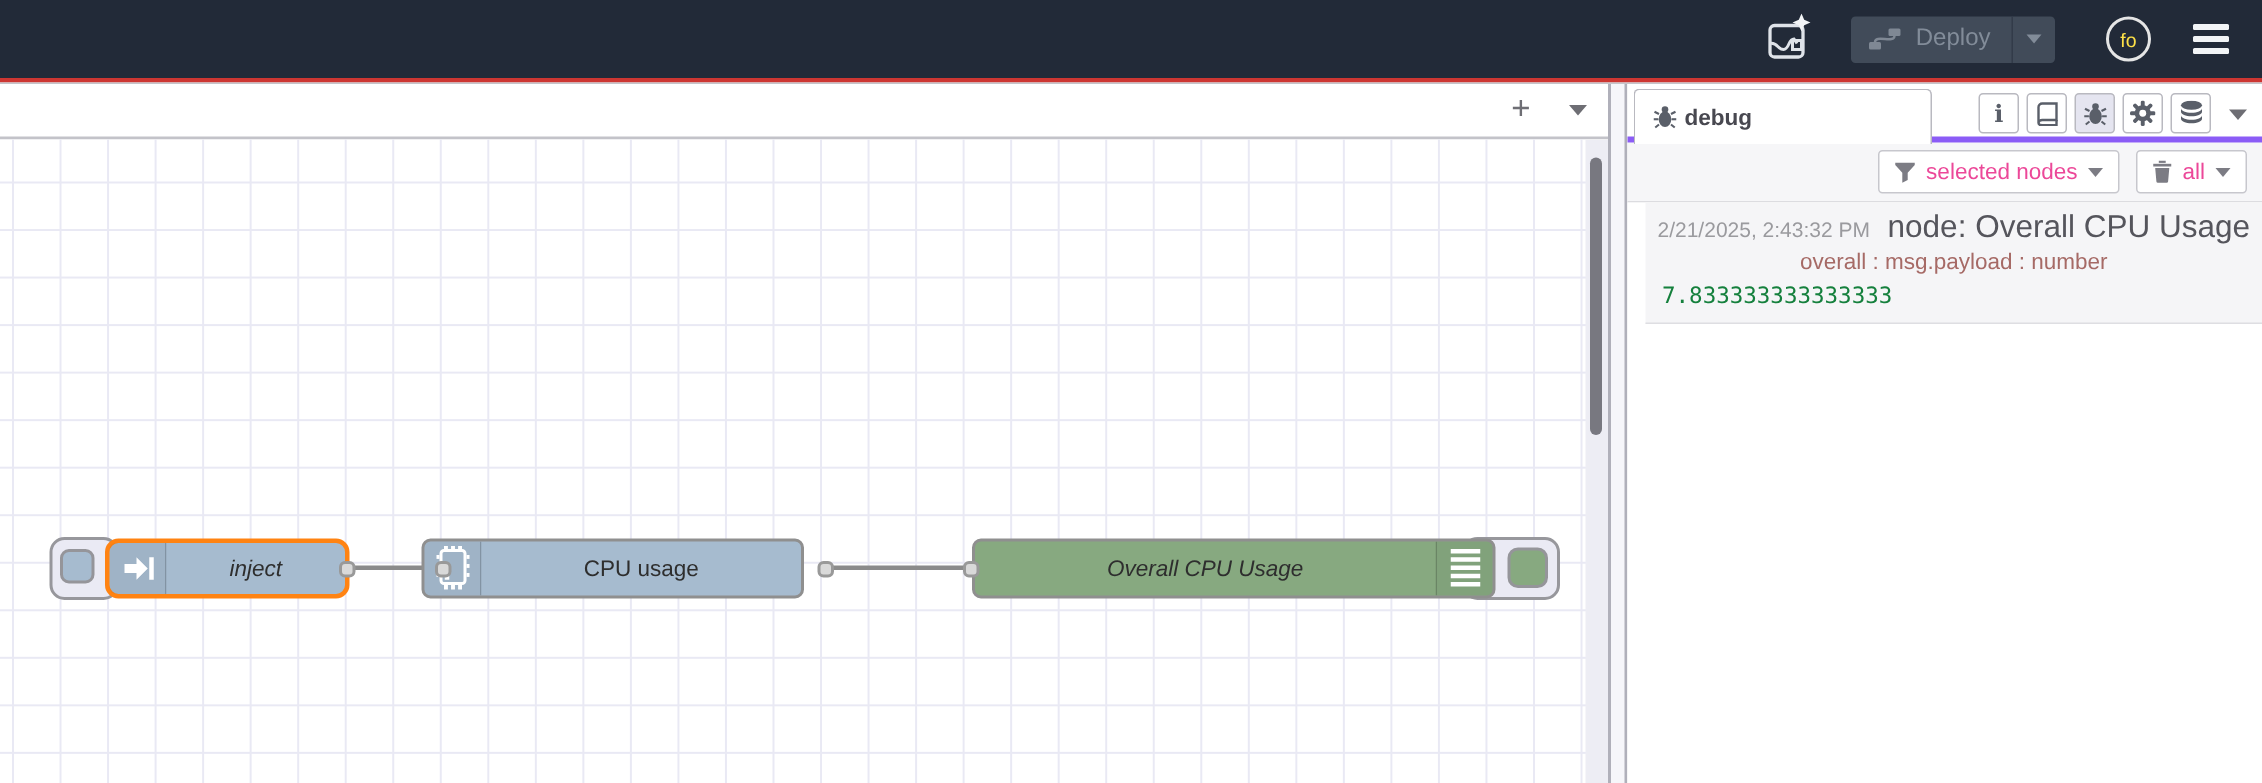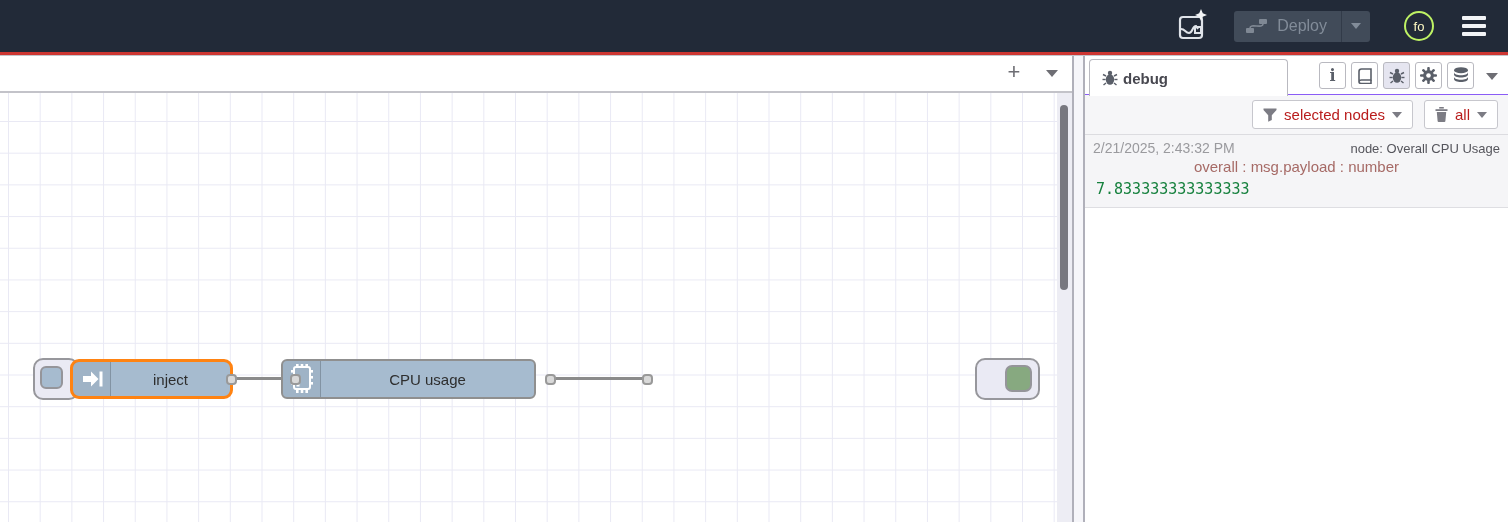--- a/index.html
+++ b/index.html
@@ -15,22 +15,22 @@
   .ai-btn { width: 34px; height: 34px; display: flex; align-items: center; justify-content: center;
     margin-right: 24px; cursor: pointer; }
   .deploy-btn { display: flex; align-items: center; height: 31px; background: #414b59;
     border-radius: 3px; margin-right: 34px; cursor: default; }
   .deploy-main { display: flex; align-items: center; gap: 9px; padding: 0 14px 0 12px; }
   .deploy-label { color: #828c99; font-size: 16px; }
   .deploy-divider { width: 1px; height: 31px; background: #323b49; }
   .deploy-caret-zone { width: 28px; display: flex; justify-content: center; }
   .caret-down { width: 0; height: 0; border-left: 5px solid transparent;
     border-right: 5px solid transparent; border-top: 6px solid #828c99; }
-  .avatar { width: 30px; height: 30px; border: 2px solid #bef264; border-radius: 50%;
-    color: #fef9c3; font-size: 13px; display: flex; align-items: center; justify-content: center;
+  .avatar { width: 30px; height: 30px; border: 2px solid #e5e5e5; border-radius: 50%;
+    color: #fde047; font-size: 13px; display: flex; align-items: center; justify-content: center;
     margin-right: 28px; cursor: pointer; }
   .burger { display: flex; flex-direction: column; gap: 4px; cursor: pointer; }
   .burger span { width: 24px; height: 4px; background: #f2f4f6; border-radius: 1px; }
 
   
   .main { display: flex; height: 466px; }
 
   .workspace { width: 1074px; display: flex; flex-direction: column;
     border-right: 2px solid #b0b0ba; }
   .tabbar { height: 37px; background: #fff; border-bottom: 2px solid #c3c3c9;
@@ -60,67 +60,67 @@
   .node { position: absolute; top: 266px; height: 40px; display: flex; z-index: 3;
     border: 2px solid #8f8f8f; border-radius: 6px; color: #2e2e2e; font-size: 15px;
     cursor: move; }
   .node .icon-region { width: 38px; display: flex; align-items: center; justify-content: center;
     background: rgba(0,0,0,0.04); }
   .node .icon-region.left { border-right: 1px solid rgba(0,0,0,0.18); border-radius: 4px 0 0 4px; }
   .node .icon-region.right { border-left: 1px solid rgba(0,0,0,0.18); border-radius: 0 4px 4px 0; }
   .node .label { flex: 1; display: flex; align-items: center; justify-content: center; }
 
   .node-inject { left: 70px; width: 163px; background: #a6bbcf;
-    border: 3px solid #ff8312; border-radius: 9px; }
+    border: 3px solid #ff8312; border-radius: 9px; font-style: italic; }
   .node-cpu { left: 281px; width: 255px; background: #a6bbcf; }
   .node-overall { left: 648px; width: 349px; background: #87a980; }
   .node-overall .label { font-style: italic; }
 
   .side-button { position: absolute; top: 265px; height: 42px; background: #eaeaf4;
     border: 2px solid #97979c; border-radius: 10px; z-index: 2; cursor: pointer; }
   .inject-button { left: 33px; width: 46px; }
   .inject-button .inner { position: absolute; left: 5px; top: 6px; width: 23px; height: 23px;
     background: #a6bbcf; border: 2px solid #95959a; border-radius: 6px; }
   .debug-button { left: 975px; width: 65px; }
   .debug-button .inner { position: absolute; right: 6px; top: 5px; width: 27px; height: 27px;
     background: #87a980; border: 2px solid #95959a; border-radius: 7px; }
 
   
   .splitter { width: 11px; background: #f6f6fa; border-right: 2px solid #b0b0ba; cursor: col-resize; }
   .sidebar { flex: 1; background: #fff; display: flex; flex-direction: column; }
 
-  .sidebar-tabs { height: 39px; position: relative; border-bottom: 1px solid #8b5cf6; background: #fff; }
+  .sidebar-tabs { height: 39px; position: relative; border-bottom: 4px solid #8b5cf6; background: #fff; }
   .debug-tab { position: absolute; left: 4px; top: 3px; height: 37px; width: 199px;
     border: 1px solid #b9b9c0; border-bottom: none; border-radius: 4px 4px 0 0; background: #fff;
     display: flex; align-items: center; padding-left: 12px; gap: 5px; cursor: pointer; }
   .debug-tab .tab-label { font-weight: bold; font-size: 15px; color: #484850; }
   .sb-iconrow { position: absolute; right: 34px; top: 6px; display: flex; gap: 5px; }
   .sb-iconbtn { width: 27px; height: 27px; border: 1px solid #b9b9c0; border-radius: 3px;
     background: #fff; display: flex; align-items: center; justify-content: center; cursor: pointer; }
   .sb-iconbtn.active { background: #e5e5f0; }
   .sb-caret { position: absolute; right: 10px; top: 17px; width: 0; height: 0;
     border-left: 6px solid transparent; border-right: 6px solid transparent;
     border-top: 7px solid #6e6e74; cursor: pointer; }
   .info-glyph { font-family: "DejaVu Serif", serif; font-weight: bold; font-size: 16px;
     color: #5a5f69; line-height: 1; }
 
   .filter-row { height: 40px; background: #f6f6f8; border-bottom: 1px solid #dcdce0;
     display: flex; align-items: center; justify-content: flex-end; gap: 11px; padding-right: 10px; }
   .filter-btn { height: 29px; background: #fff; border: 1px solid #c7c7cd; border-radius: 3px;
-    color: #b91c1c; font-size: 15px; display: flex; align-items: center; gap: 7px;
+    color: #ec4899; font-size: 15px; display: flex; align-items: center; gap: 7px;
     padding: 0 10px; cursor: pointer; }
   .mini-caret { width: 0; height: 0; border-left: 5px solid transparent;
     border-right: 5px solid transparent; border-top: 6px solid #7c7c84; }
 
-  .debug-body { flex: 1; background: #fff; overflow: hidden; }
+  .debug-body { flex: 1; background: #fff; overflow: hidden; padding-left: 12px; }
   .debug-card { background: #f5f5f7; border-bottom: 1px solid #dedee2;
     padding: 5px 8px 9px 8px; cursor: pointer; }
   .debug-card .row1 { display: flex; justify-content: space-between; align-items: baseline; }
   .msg-timestamp { color: #9a9a9e; font-size: 14px; }
-  .msg-node { color: #55555c; font-size: 13px; }
+  .msg-node { color: #55555c; font-size: 21px; }
   .msg-meta { color: #a66a66; font-size: 15px; margin-top: 2px; text-align: center; }
   .msg-value { color: #15803d; font-size: 15px; margin-top: 5px; padding-left: 3px;
     font-family: "DejaVu Sans Mono", monospace; }
 
   svg { display: block; }
 </style>
 </head>
 <body>
 
 <div class="header">
@@ -215,20 +215,36 @@
         <div class="label">
             <span>CPU usage</span>
           </div>
       </div>
       <div class="port" style="left:545px;"></div>
 
       <div class="port" style="left:642px;"></div>
       <div class="side-button debug-button">
         <div class="inner"></div>
       </div>
+      <div class="node node-overall">
+        <div class="label">
+            <span>Overall CPU Usage</span>
+          </div>
+        <div class="icon-region right">
+          <svg width="20" height="26" viewBox="0 0 20 26">
+            <g fill="#fff">
+              <rect x="0" y="0" width="20" height="3"></rect>
+              <rect x="0" y="5.5" width="20" height="3"></rect>
+              <rect x="0" y="11" width="20" height="3"></rect>
+              <rect x="0" y="16.5" width="20" height="3"></rect>
+              <rect x="0" y="22" width="20" height="3"></rect>
+            </g>
+          </svg>
+        </div>
+      </div>
 
       <div class="v-scroll-gutter">
         <div class="v-scroll-thumb"></div>
       </div>
     </div>
   </div>
 
   <div class="splitter"></div>
 
   <div class="sidebar">

